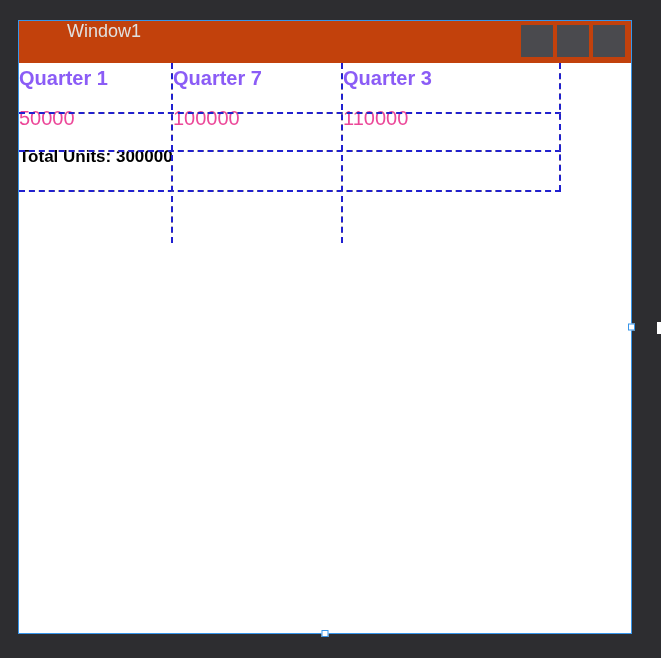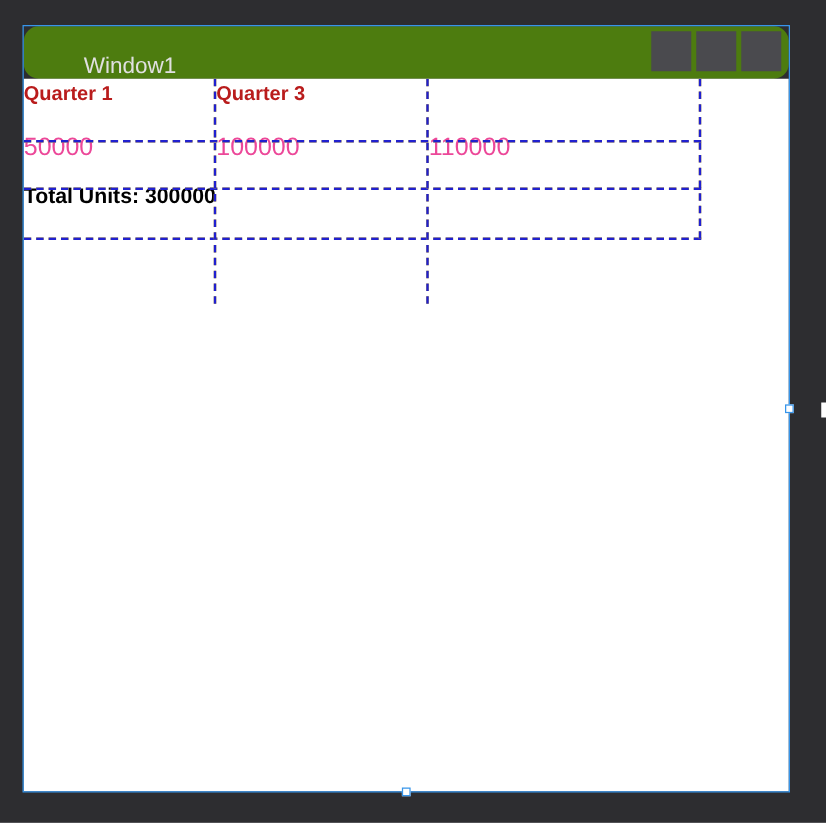--- a/index.html
+++ b/index.html
@@ -32,28 +32,27 @@
     left: 19px;
     top: 21px;
     width: 612px;
     height: 612px;
     display: flex;
     flex-direction: column;
     box-sizing: border-box;
   }
   .titlebar {
     height: 42px;
-    background: #4d7c0f;
+    background: #c2410c;
     display: flex;
-    align-items: flex-end;
+    align-items: flex-start;
     padding-left: 48px;
     position: relative;
     color: #e0e0e0;
     font-size: 18px;
-    border-radius: 12px;
   }
   .title-buttons {
     position: absolute;
     right: 6px;
     top: 4px;
     display: flex;
     gap: 4px;
   }
   .title-btn {
     width: 32px;
@@ -109,23 +108,23 @@
   .title-text {
     font-size: 38px;
     font-weight: 700;
     color: #000;
     position: absolute;
     left: 0;
     top: 0px;
     line-height: 50px;
   }
   .hdr {
-    font-size: 16px;
+    font-size: 20px;
     font-weight: 700;
-    color: #b91c1c;
+    color: #8b5cf6;
     position: absolute;
     top: 4px;
   }
   .cell {
     font-size: 20px;
     font-weight: 400;
     color: #ec4899;
     position: absolute;
     top: 6px;
   }
@@ -168,21 +167,22 @@
         <div class="title-btn"></div>
       </div>
     </div>
 
     <div class="client">
       <div class="grid">
 
 
         <div class="row row-headers">
           <span class="hdr c1">Quarter 1</span>
-          <span class="hdr c2">Quarter 3</span>
+          <span class="hdr c2">Quarter 7</span>
+          <span class="hdr c3">Quarter 3</span>
         </div>
 
         <div class="row row-data">
           <span class="cell c1">50000</span>
           <span class="cell c2">100000</span>
           <span class="cell c3">110000</span>
         </div>
 
         <div class="row row-total">
           <span class="total-text">Total Units: 300000</span>

